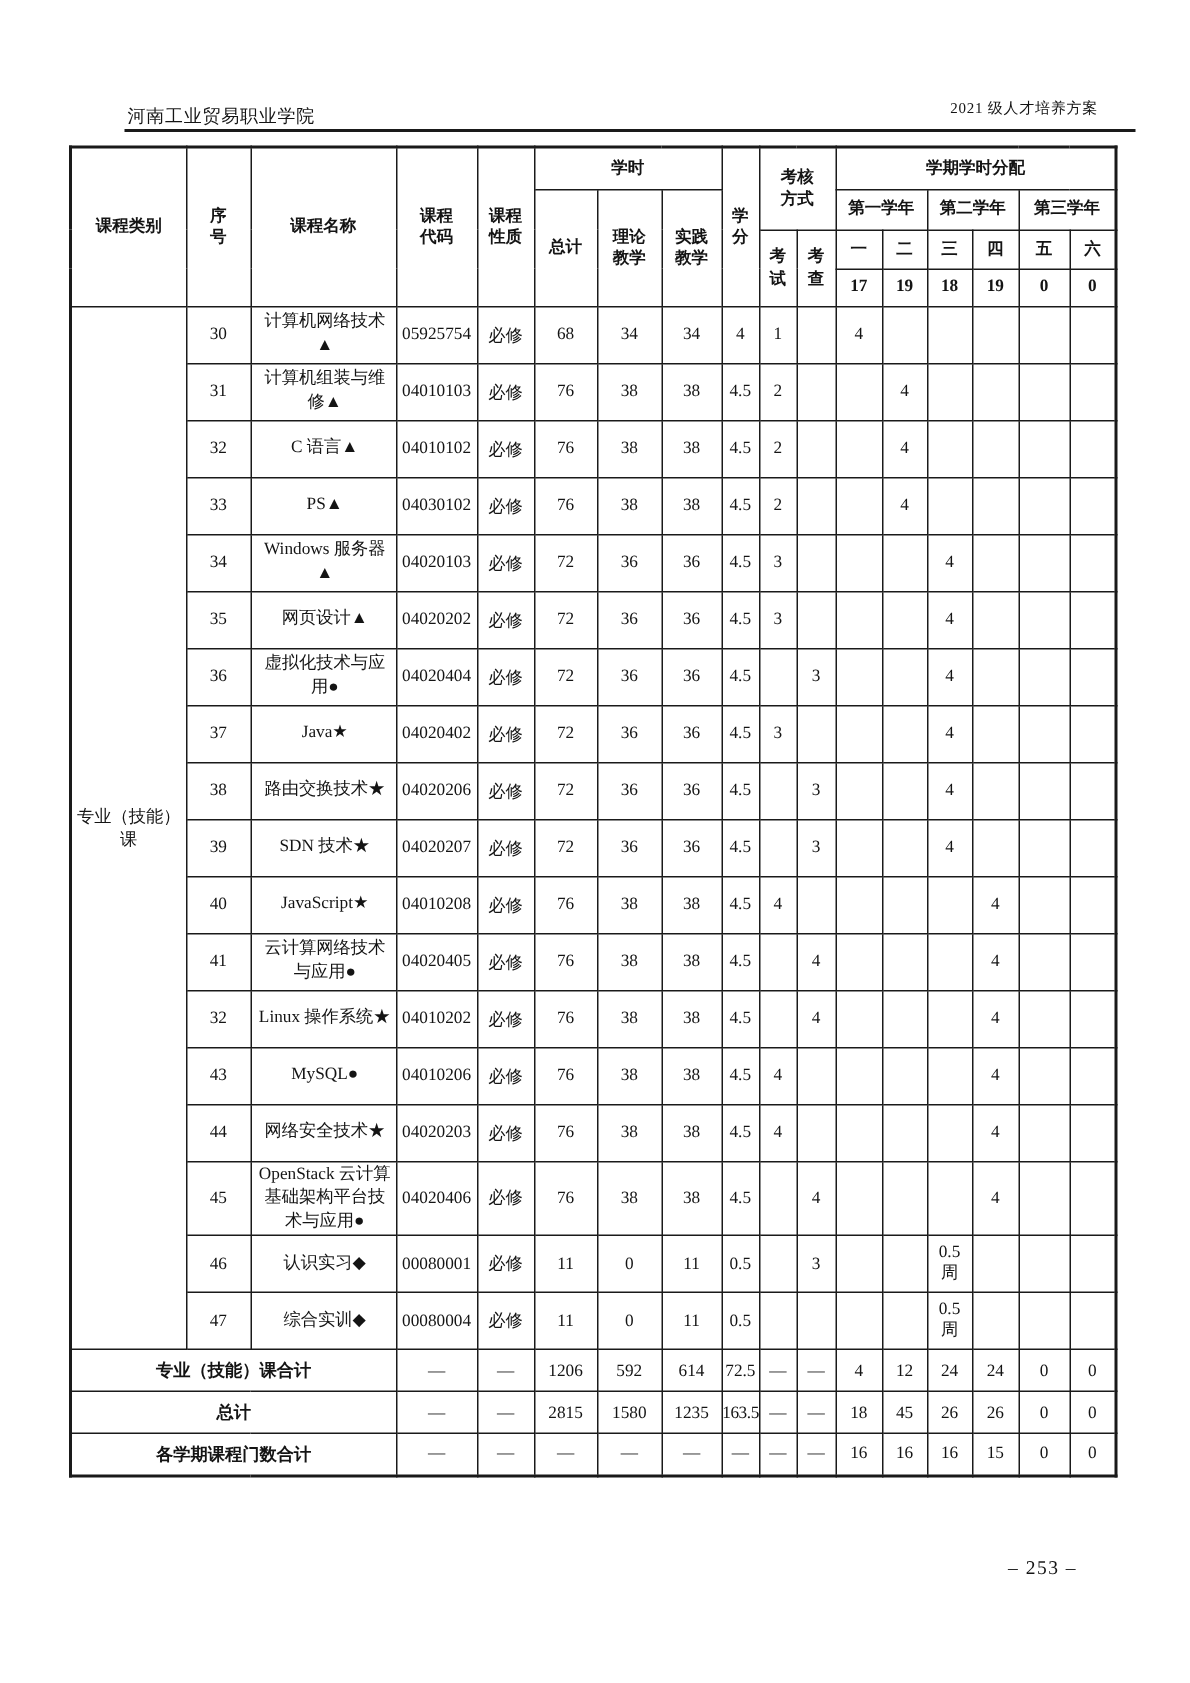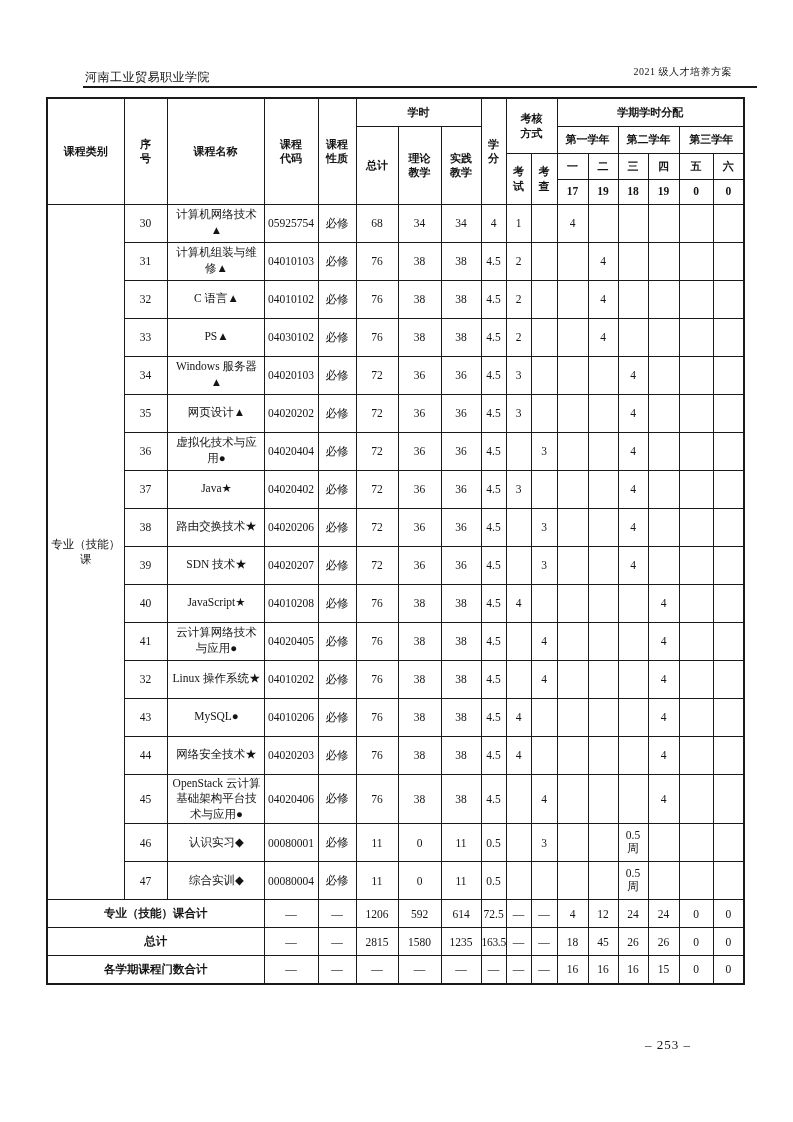--- a/index.html
+++ b/index.html
@@ -28,21 +28,21 @@
   .plan thead tr.hr4{height:25px;}
   .plan thead th.weeknum{font-family:"Liberation Serif","DejaVu Serif",serif;font-weight:bold;font-size:11.5px;}
   .plan tbody td{font-size:11.5px;}
   .plan tbody tr{height:38px;}
   .plan tbody tr.foot{height:28px;}
   td.name{text-align:center;font-size:10px;line-height:1.35;padding-left:4px;padding-right:2px;}
   td.cat{font-size:10.5px;letter-spacing:0;padding:0;}
   td.small{font-size:9px;letter-spacing:-0.3px;padding:1px 0;margin-top:39px;}
   td.week{font-size:8px;}
   td.footlabel{font-size:11px;font-weight:bold;}
-  .page-number{position:absolute;top:1037px;left:645px;font-size:13px;letter-spacing:1px;}
+  .page-number{position:absolute;top:1037px;left:672px;font-size:13px;letter-spacing:1px;}
 </style>
 </head>
 <body>
 
 <div class="doc-title-left">河南工业贸易职业学院</div>
 <div class="doc-title-right">2021 级人才培养方案</div>
 <div class="header-rule"></div>
 
 <table class="plan">
   <colgroup>

